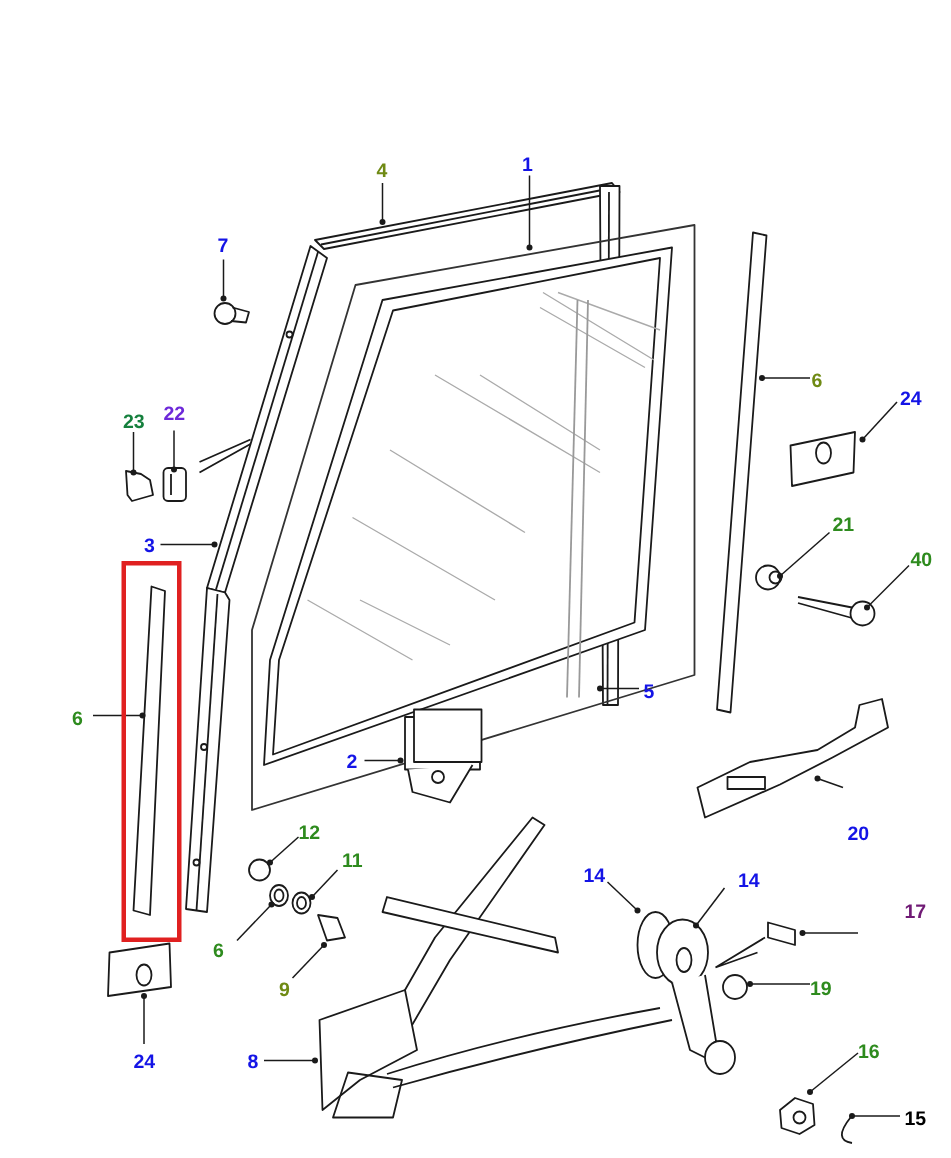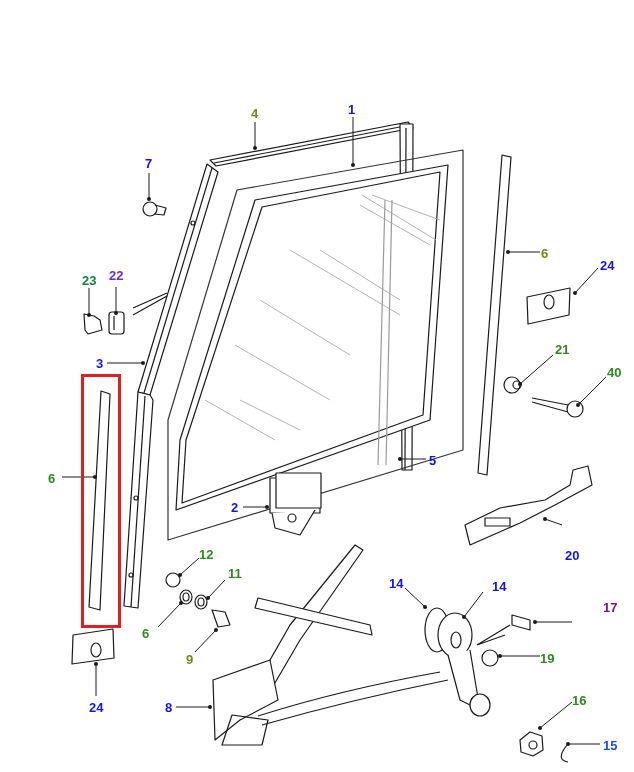--- a/index.html
+++ b/index.html
@@ -211,21 +211,21 @@
 <span class="lbl" style="left: 48px; top: 472px; color: rgb(46, 139, 30);">6</span>
 <span class="lbl" style="left: 541px; top: 247px; color: rgb(111, 138, 20);">6</span>
 <span class="lbl" style="left: 145px; top: 157px; color: rgb(20, 20, 230);">7</span>
 <span class="lbl" style="left: 165px; top: 701px; color: rgb(20, 20, 230);">8</span>
 <span class="lbl" style="left: 186px; top: 653px; color: rgb(111, 138, 20);">9</span>
 <span class="lbl" style="left: 228px; top: 567px; color: rgb(46, 139, 30);">11</span>
 <span class="lbl" style="left: 142px; top: 627px; color: rgb(46, 139, 30);">6</span>
 <span class="lbl" style="left: 199px; top: 548px; color: rgb(46, 139, 30); text-align: right;">12</span>
 <span class="lbl" style="left: 492px; top: 580px; color: rgb(20, 20, 230);">14</span>
 <span class="lbl" style="left: 389px; top: 577px; color: rgb(20, 20, 230);">14</span>
-<span class="lbl" style="left: 603px; top: 739px; color: #1d4ed8;">15</span>
+<span class="lbl" style="left: 603px; top: 739px; color: #000000;">15</span>
 <span class="lbl" style="left: 572px; top: 694px; color: rgb(46, 139, 30);">16</span>
 <span class="lbl" style="left: 575px; top: 601px; color: #701a75; margin-left: 28px;">17</span>
 <span class="lbl" style="left: 540px; top: 652px; color: rgb(46, 139, 30);">19</span>
 <span class="lbl" style="left: 565px; top: 549px; color: rgb(20, 20, 230);">20</span>
 <span class="lbl" style="left: 607px; top: 366px; color: rgb(46, 139, 30);">40</span>
 <span class="lbl" style="left: 555px; top: 343px; color: rgb(46, 139, 30);">21</span>
 <span class="lbl" style="left: 109px; top: 269px; color: #6d28d9;">22</span>
 <span class="lbl" style="left: 82px; top: 274px; color: #15803d;">23</span>
 <span class="lbl" style="left: 600px; top: 259px; color: rgb(20, 20, 230);">24</span>
 <span class="lbl" style="left: 89px; top: 701px; color: rgb(20, 20, 230);">24</span>

